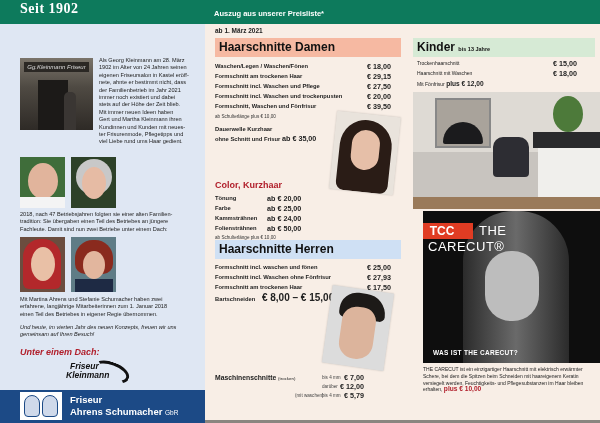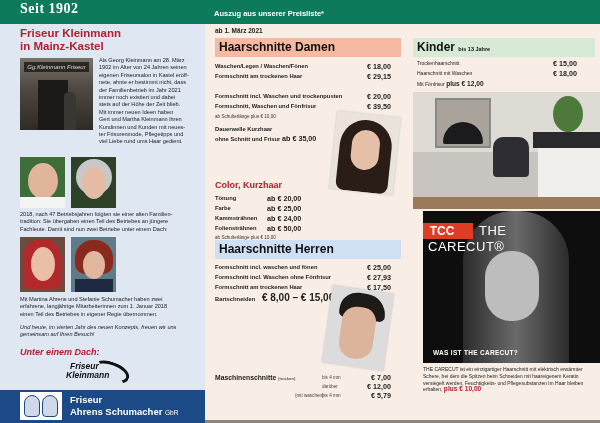--- a/index.html
+++ b/index.html
@@ -52,21 +52,21 @@
   .dauer { position: absolute; left: 10px; font-size: 5.8px; font-weight: bold; line-height: 9px; }
   .dauer .big { font-size: 7.2px; }
   .woman-photo { position: absolute; left: 128px; top: 90px; width: 64px; height: 78px; background: #e9e3dc; transform: rotate(6deg); overflow: hidden; box-shadow: 0 0 2px rgba(0,0,0,0.2); }
   .woman-photo .hair { position: absolute; left: 6px; top: 6px; width: 52px; height: 72px; background: #2a1c16; border-radius: 26px 26px 8px 8px; }
   .woman-photo .skin { position: absolute; left: 18px; top: 16px; width: 28px; height: 40px; background: #e6bfa8; border-radius: 14px 14px 14px 14px; }
   .man-photo { position: absolute; left: 122px; top: 265px; width: 62px; height: 78px; background: #dcdcdc; transform: rotate(8deg); overflow: hidden; box-shadow: 0 0 2px rgba(0,0,0,0.2); }
   .man-photo .hair { position: absolute; left: 10px; top: 4px; width: 46px; height: 26px; background: #1d1a18; border-radius: 20px 24px 6px 6px; }
   .man-photo .skin { position: absolute; left: 14px; top: 18px; width: 34px; height: 52px; background: #dcb49c; border-radius: 14px 14px 16px 16px; }
   .masch-title { position: absolute; left: 10px; top: 350px; font-size: 6.8px; font-weight: bold; }
   .masch-title .trock { font-size: 4.4px; font-weight: normal; }
-  .mrow { position: absolute; left: 10px; width: 176px; height: 9px; line-height: 9px; font-size: 4.6px; color: #444; }
+  .mrow { position: absolute; left: 10px; width: 149px; height: 9px; line-height: 9px; font-size: 4.6px; color: #444; }
   .mrow .mlabel { position: absolute; left: 80px; }
   .mrow .mmm { position: absolute; left: 107px; }
   .mrow .mprice { position: absolute; right: 0; font-size: 7.2px; font-weight: bold; color: #222; }
 
   
   .right { position: absolute; left: 405px; top: 24px; width: 195px; height: 399px; background: #f8eee6; }
   .kinder-head { position: absolute; left: 8px; top: 14px; width: 182px; height: 19px; background: #d6ead5; padding-left: 4px; line-height: 19px; font-weight: bold; font-size: 12px; color: #111; }
   .kinder-head .sub { font-size: 5.5px; }
   .krow { position: absolute; left: 12px; width: 160px; font-size: 5px; color: #222; height: 9px; line-height: 9px; }
   .krow .kprice { position: absolute; right: 0; font-size: 7.2px; font-weight: bold; }
@@ -94,24 +94,20 @@
 </style>
 </head>
 <body>
 
 <div class="topbar">
   <div class="seit">Seit 1902</div>
   <div class="auszug">Auszug aus unserer Preisliste*</div>
 </div>
 
 <div class="left">
-  <div class="title">
-    <div>Friseur Kleinmann</div>
-    <div>in Mainz-Kastel</div>
-  </div>
 
   <div class="photo sepia" style="left:20px; top:34px; width:73px; height:72px;">
     <div class="sign">Gg.Kleinmann Friseur</div>
     <div class="door"></div>
     <div class="figure"></div>
   </div>
 
   <div class="body-text" style="left:99px; top:33px; width:104px;">
     <div>Als Georg Kleinmann am 28. März</div>
     <div>1902 im Alter von 24 Jahren seinen</div>
@@ -190,20 +186,24 @@
   <div class="sec-head damen">Haarschnitte Damen</div>
 
   <div class="prow" style="top:38px;">
     <span>Waschen/Legen / Waschen/Fönen</span>
     <span class="price">€ 18,00</span>
   </div>
   <div class="prow" style="top:48px;">
     <span>Formschnitt am trockenen Haar</span>
     <span class="price">€ 29,15</span>
   </div>
+  <div class="prow" style="top:58px;">
+    <span>Formschnitt incl. Waschen und Pflege</span>
+    <span class="price">€ 27,50</span>
+  </div>
   <div class="prow" style="top:68px;">
     <span>Formschnitt incl. Waschen und trockenpusten</span>
     <span class="price">€ 20,00</span>
   </div>
   <div class="prow" style="top:78px;">
     <span>Formschnitt, Waschen und Fönfrisur</span>
     <span class="price">€ 39,50</span>
   </div>
   <div class="small-note" style="top:90px;">ab Schulterlänge plus € 10,00</div>
 

